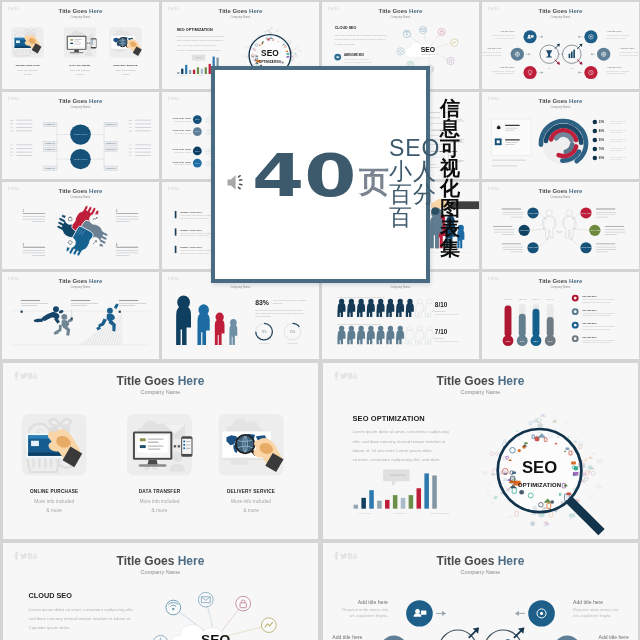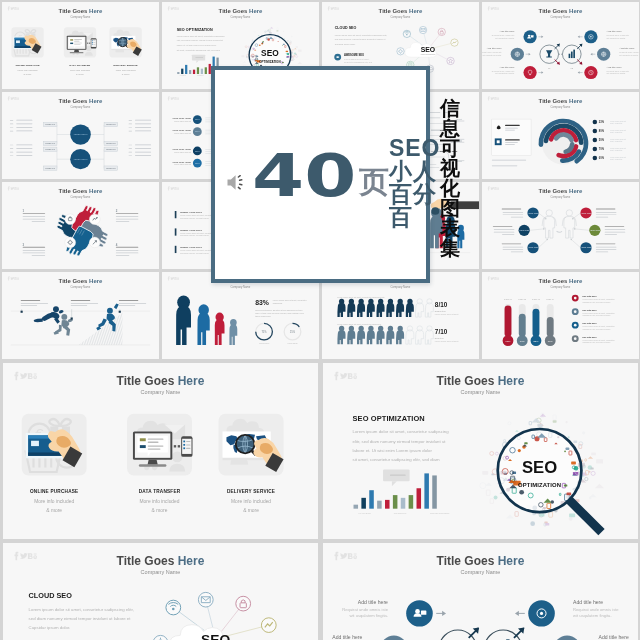--- a/index.html
+++ b/index.html
@@ -25,21 +25,21 @@
            box-shadow:1px 2px 4px rgba(60,80,95,.18);}
   .overlay-inner{width:100%;height:100%;background:#ffffff;box-sizing:border-box;
                  display:flex;flex-direction:row;align-items:center;}
   .ov-speaker{margin-top:19px;margin-left:10px;}
   .ov-40{line-height:1;display:flex;align-items:flex-end;margin-top:2px;}
   .ov-num{font-family:"DejaVu Sans",sans-serif;font-weight:bold;color:#3d5a6c;
           font-size:59px;letter-spacing:0px;line-height:0.74;
           display:inline-block;transform:scaleX(1.27);transform-origin:left bottom;}
   .ov-unit{font-weight:bold;color:#7a8490;font-size:30px;line-height:1;
            margin-left:25px;position:relative;top:-0.5px;}
-  .ov-cn1{color:#3d5a6c;font-weight:bold;font-size:23px;margin-top:17px;letter-spacing:0.8px;line-height:1;}
+  .ov-cn1{color:#3d5a6c;font-weight:normal;font-size:23px;margin-top:17px;letter-spacing:0.8px;line-height:1;}
   .ov-cn2{color:#0d0d0d;font-weight:bold;font-size:20px;margin-top:7px;letter-spacing:0.4px;line-height:1;}
   .ov-no{color:#3d5a6c;font-weight:bold;font-size:21px;margin-top:8px;line-height:1;letter-spacing:0.5px;}
 </style>
 </head>
 <body>
 
 <div class="page">
   <div class="grid">
       <div class="tcell" style="left: 0px; top: 0px;">
         <div class="slide">

